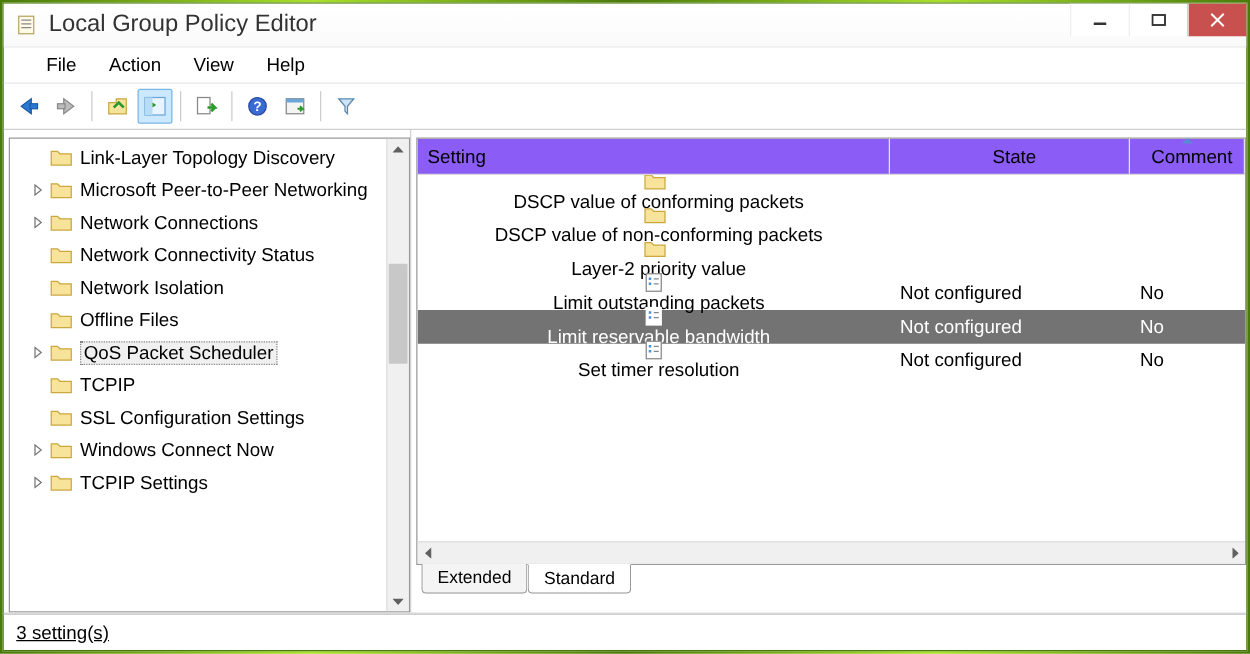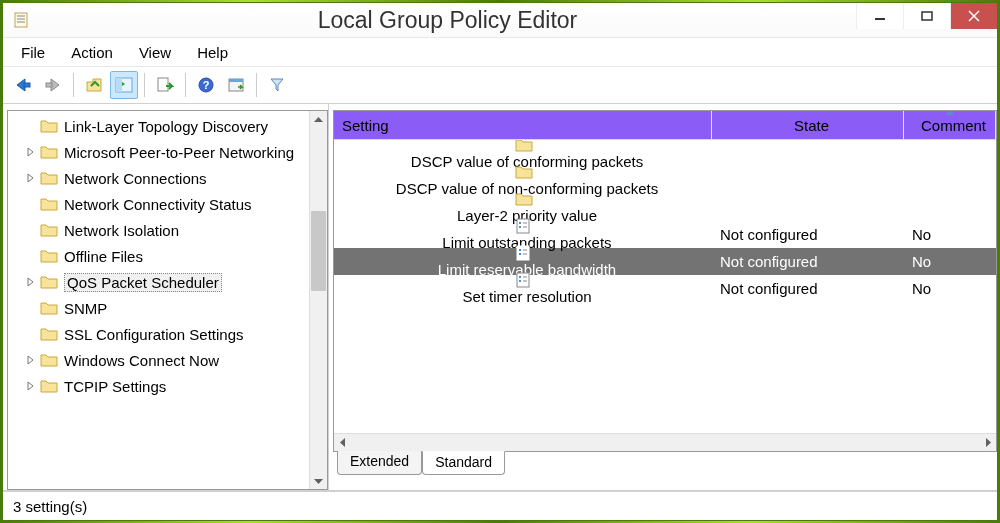--- a/index.html
+++ b/index.html
@@ -13,26 +13,26 @@
     position:absolute;left:2px;top:2px;width:996px;height:519px;
     background:#fff;border:1px solid #4a7a0a;box-sizing:border-box;
     display:flex;flex-direction:column;
   }
   
   .titlebar{
     height:34px;background:linear-gradient(#fff,#fafafa);
     display:flex;align-items:center;position:relative;
   }
   .titlebar .appicon{width:16px;height:16px;margin:0 10px;}
-  .titlebar .title{flex:1;text-align:center;font-size:23px;color:#333;}
+  .titlebar .title{flex:1;text-align:left;font-size:19px;color:#333;}
   .titlebtns{display:flex;height:100%;}
   .titlebtn{width:46px;height:26px;display:flex;align-items:center;justify-content:center;background:#fff;border-left:1px solid #eee;}
   .titlebtn.close{background:#c8504e;}
   
-  .menubar{height:28px;display:flex;align-items:center;padding:0 6px;gap:2px;border-top:1px solid #e8e8e8;}
+  .menubar{height:28px;display:flex;align-items:center;padding:0 22px;gap:2px;border-top:1px solid #e8e8e8;}
   .menuitem{padding:3px 12px;font-size:15px;}
   
   .toolbar{height:36px;display:flex;align-items:center;padding:0 6px;gap:2px;border-top:1px solid #e8e8e8;border-bottom:1px solid #d0d0d0;}
   .tbtn{width:28px;height:28px;display:flex;align-items:center;justify-content:center;border-radius:2px;}
   .tbtn.active{background:#cce8ff;border:1px solid #7ab7e8;box-sizing:border-box;}
   .tsep{width:1px;height:24px;background:#ccc;margin:0 4px;}
   
   .body{flex:1;display:flex;border-bottom:1px solid #d0d0d0;overflow:hidden;}
   
   .treepane{width:326px;border-right:1px solid #d0d0d0;display:flex;flex-direction:column;padding:6px 0 0 4px;box-sizing:border-box;}
@@ -67,21 +67,21 @@
   .hscroll .arrow{width:17px;display:flex;align-items:center;justify-content:center;}
   .hscroll .track{flex:1;}
   
   .tabs{height:38px;display:flex;align-items:flex-start;padding-left:4px;background:#fff;border-top:0;}
   .tabrow{display:flex;position:relative;top:-1px;}
   .tab{padding:2px 12px 4px;border:1px solid #999;border-top:none;background:#fff;font-size:14px;position:relative;}
   .tab:first-child{border-radius:0 0 4px 4px;}
   .tab.active{background:#fff;border-top:1px solid #fff;z-index:2;border-radius:0 0 4px 4px;}
   .tab:not(.active){background:#f4f4f4;}
   
-  .status{height:28px;border-top:1px solid #d0d0d0;padding-left:10px;display:flex;align-items:center;font-size:15px;}
+  .status{height:28px;border-top:1px solid #d0d0d0;padding-left:10px;display:flex;align-items:center;font-size:15px;text-decoration:underline;}
   
   svg{display:block;}
 </style>
 </head>
 <body>
 
 <div class="window">
 
   <div class="titlebar">
     <span class="appicon">
@@ -251,21 +251,21 @@
                 </svg>
               </span>
               <span class="lbl">QoS Packet Scheduler</span>
             </div>
             <div class="ti">
               <span class="fld">
                 <svg width="18" height="16">
                   <path d="M1 3 L6 3 L8 5 L17 5 L17 14 L1 14 Z" fill="#f7e39a" stroke="#c9a840"></path>
                 </svg>
               </span>
-              <span class="lbl">SNMP</span>
+              <span class="lbl">TCPIP</span>
             </div>
             <div class="ti">
               <span class="fld">
                 <svg width="18" height="16">
                   <path d="M1 3 L6 3 L8 5 L17 5 L17 14 L1 14 Z" fill="#f7e39a" stroke="#c9a840"></path>
                 </svg>
               </span>
               <span class="lbl">SSL Configuration Settings</span>
             </div>
             <div class="ti">

